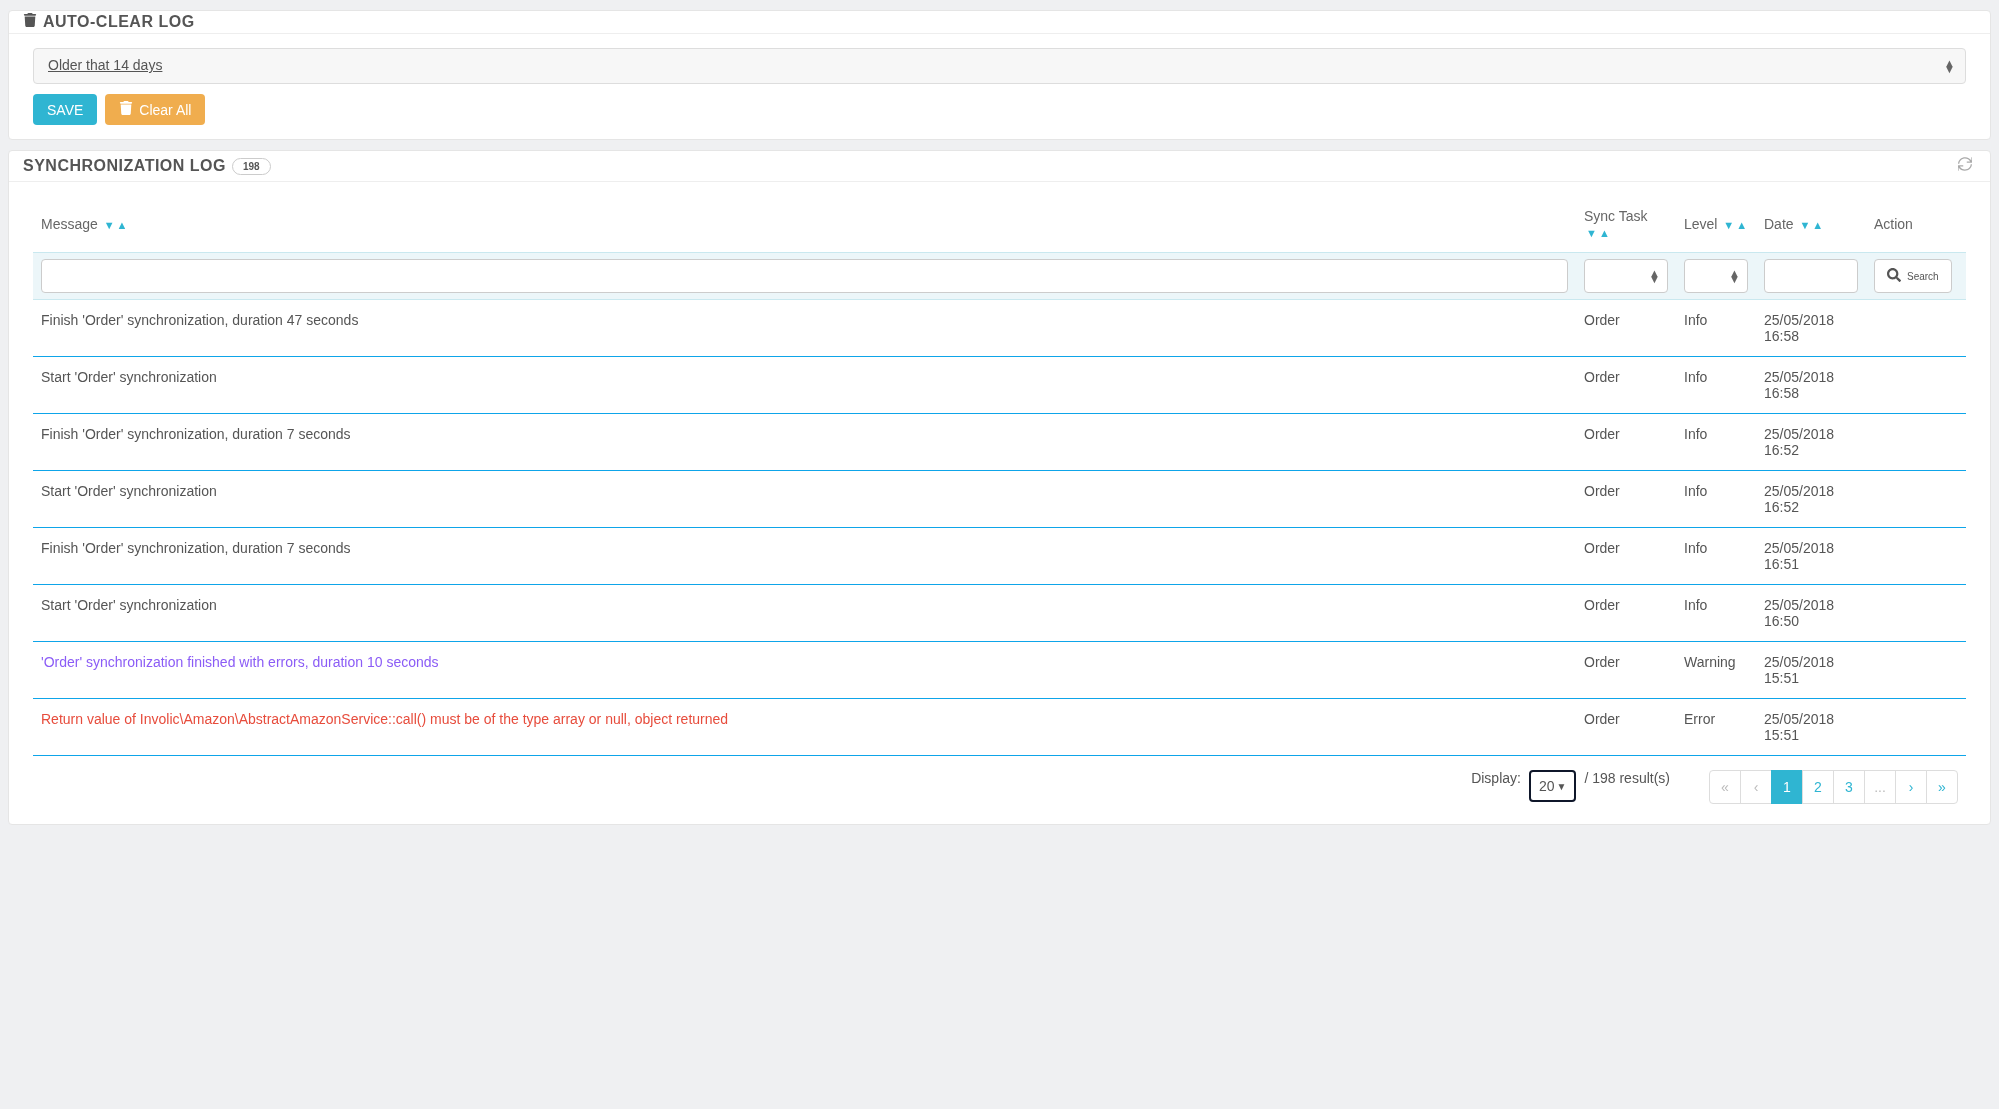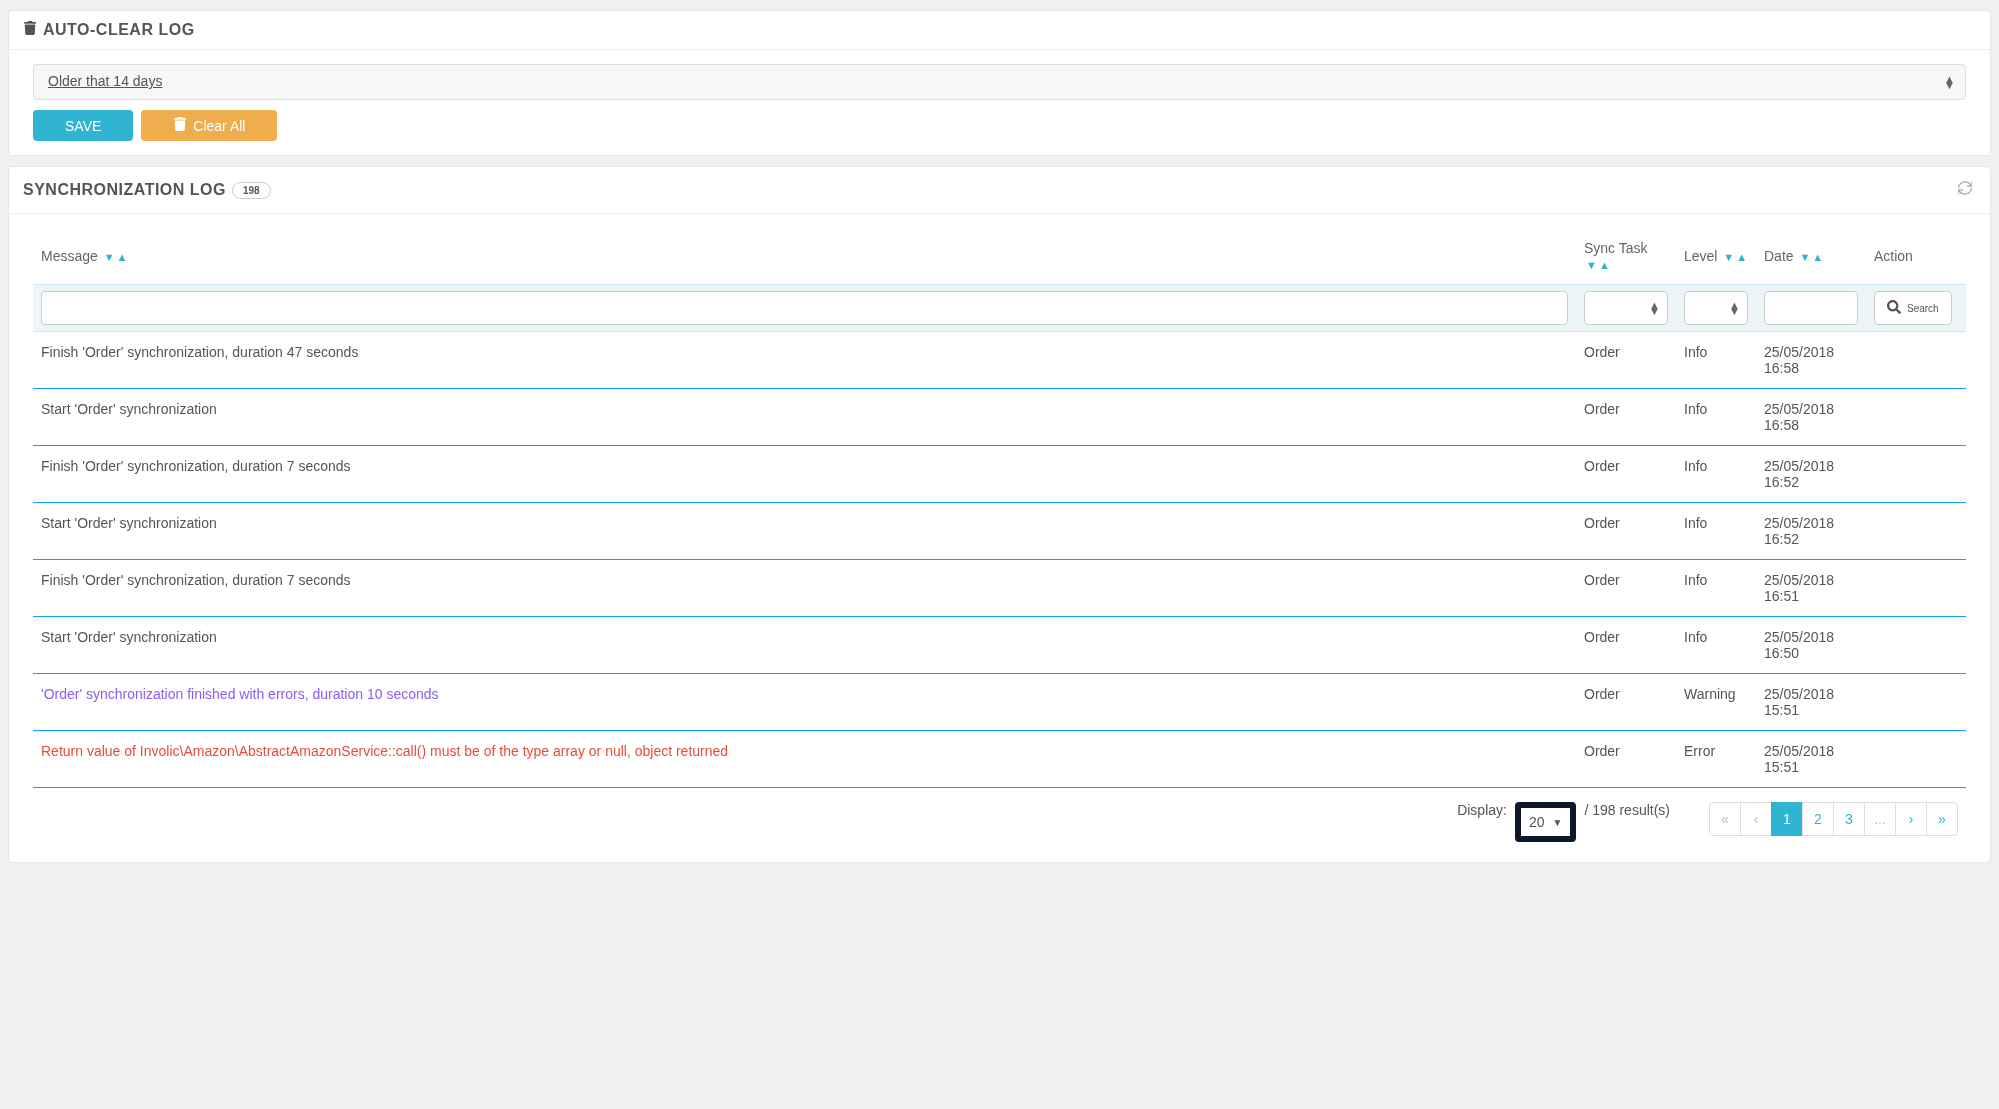--- a/index.html
+++ b/index.html
@@ -10,21 +10,21 @@
   font-size: 14px;
   padding: 0 8px;
 }
 .panel {
   background: #fff;
   border: 1px solid #e5e5e5;
   border-radius: 4px;
   margin: 10px 0;
 }
 .panel-header {
-  padding: 10px 14px;
+  padding: 2px 14px;
   border-bottom: 1px solid #eee;
   font-family: "Arial Narrow", "Helvetica Neue Condensed", sans-serif;
   font-stretch: condensed;
   font-weight: 600;
   font-size: 16px;
   color: #555;
   letter-spacing: 0.5px;
   display: flex;
   align-items: center;
   gap: 6px;
@@ -64,21 +64,21 @@
   font-size: 11px;
   line-height: 6px;
   color: #666;
 }
 .btn {
   display: inline-flex;
   align-items: center;
   gap: 6px;
   border: none;
   border-radius: 4px;
-  padding: 7px 32px;
+  padding: 7px 14px;
   font-size: 14px;
   cursor: pointer;
   color: #fff;
 }
 .btn-blue { background: #2fb5d2; }
 .btn-yellow { background: #f0ad4e; }
 .btn-group-top { margin-top: 10px; display: flex; gap: 8px; }
 .icon-trash svg, .icon-refresh svg { width: 14px; height: 14px; }
 .icon-trash svg path, .icon-refresh svg path { fill: currentColor; }
 .refresh-btn { color: #aaa; cursor: pointer; padding: 4px; }
@@ -125,26 +125,26 @@
 }
 .msg-warning { color: #8b5cf6; }
 .msg-error { color: #e74c3c; }
 .footer-row {
   display: flex;
   align-items: flex-start;
   padding: 14px 8px 6px;
 }
 .footer-row .spacer { flex: 1; }
 .display-select {
-  border: 6px solid #0f172a;
+  border: 2px solid #0f172a;
   border-radius: 4px;
   padding: 6px 8px;
   display: inline-flex;
   align-items: center;
-  gap: 8px;
+  gap: 2px;
   margin: 0 8px;
   cursor: pointer;
 }
 .pagination { display: flex; gap: 0; margin-left: 40px; }
 .pagination .pg {
   border: 1px solid #ddd;
   min-width: 32px;
   height: 34px;
   display: inline-flex;
   align-items: center;

